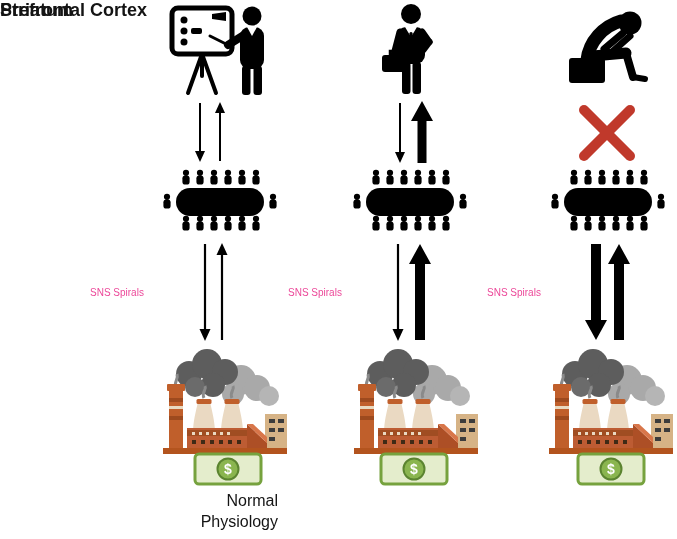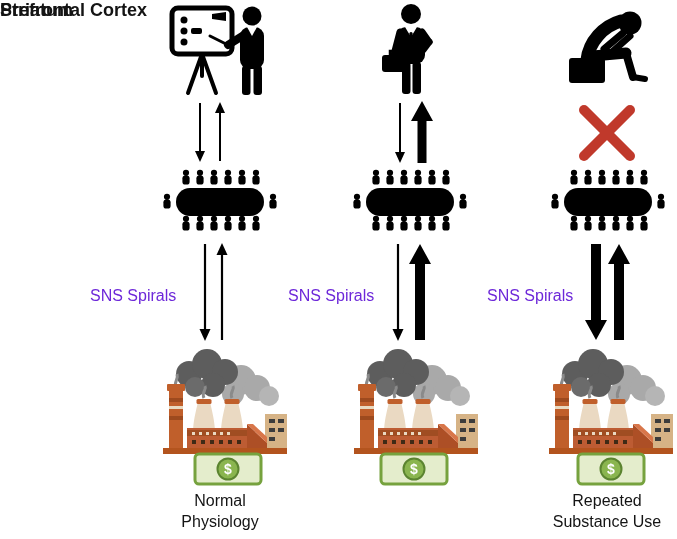--- a/index.html
+++ b/index.html
@@ -2,22 +2,22 @@
 <html><head>
 <meta charset="utf-8">
 <style>
   html,body { margin:0; padding:0; background:#ffffff; }
   .canvas {
     position:relative; width:677px; height:539px; background:#ffffff;
     font-family:"Liberation Sans", sans-serif; color:#1a1a1a; overflow:hidden;padding-left:20px;
   }
   .abs { position:absolute; }
   .row-label { font-weight:bold; font-size:18px; line-height:1.22; text-align:center; color:#141414; }
-  .sns-label { font-size:16px; line-height:1.1; color:#6d28d9; white-space:nowrap; }
-  .col-label { font-size:16px; line-height:1.3; text-align:center; color:#141414; }
+  .sns-label { font-size:10px; line-height:1.1; color:#ec4899; white-space:nowrap; }
+  .col-label { font-size:16px; line-height:1.3; text-align:right; color:#141414; }
   svg { display:block; }
 </style>
 </head>
 <body>
 
 <div class="canvas">
 
   <svg width="0" height="0" style="position:absolute" aria-hidden="true">
     <defs>
       <g id="person-seat">
@@ -226,15 +226,14 @@
 
   <svg class="abs" style="left:539px; top:344px;" width="136" height="114">
     <use href="#sym-factory"></use>
   </svg>
 
   <svg class="abs" style="left:576px; top:452px;" width="70" height="34" viewBox="0 0 70 34">
     <use href="#sym-bill"></use>
     <text x="35" y="22" text-anchor="middle" font-size="14" font-weight="bold" fill="#ffffff" font-family="Liberation Sans, sans-serif">$</text>
   </svg>
 
-  <div class="abs col-label" style="left:549px; top:491px; width:116px;">Repeated Substance Use</div>
 
 </div>
 
 </body></html>

